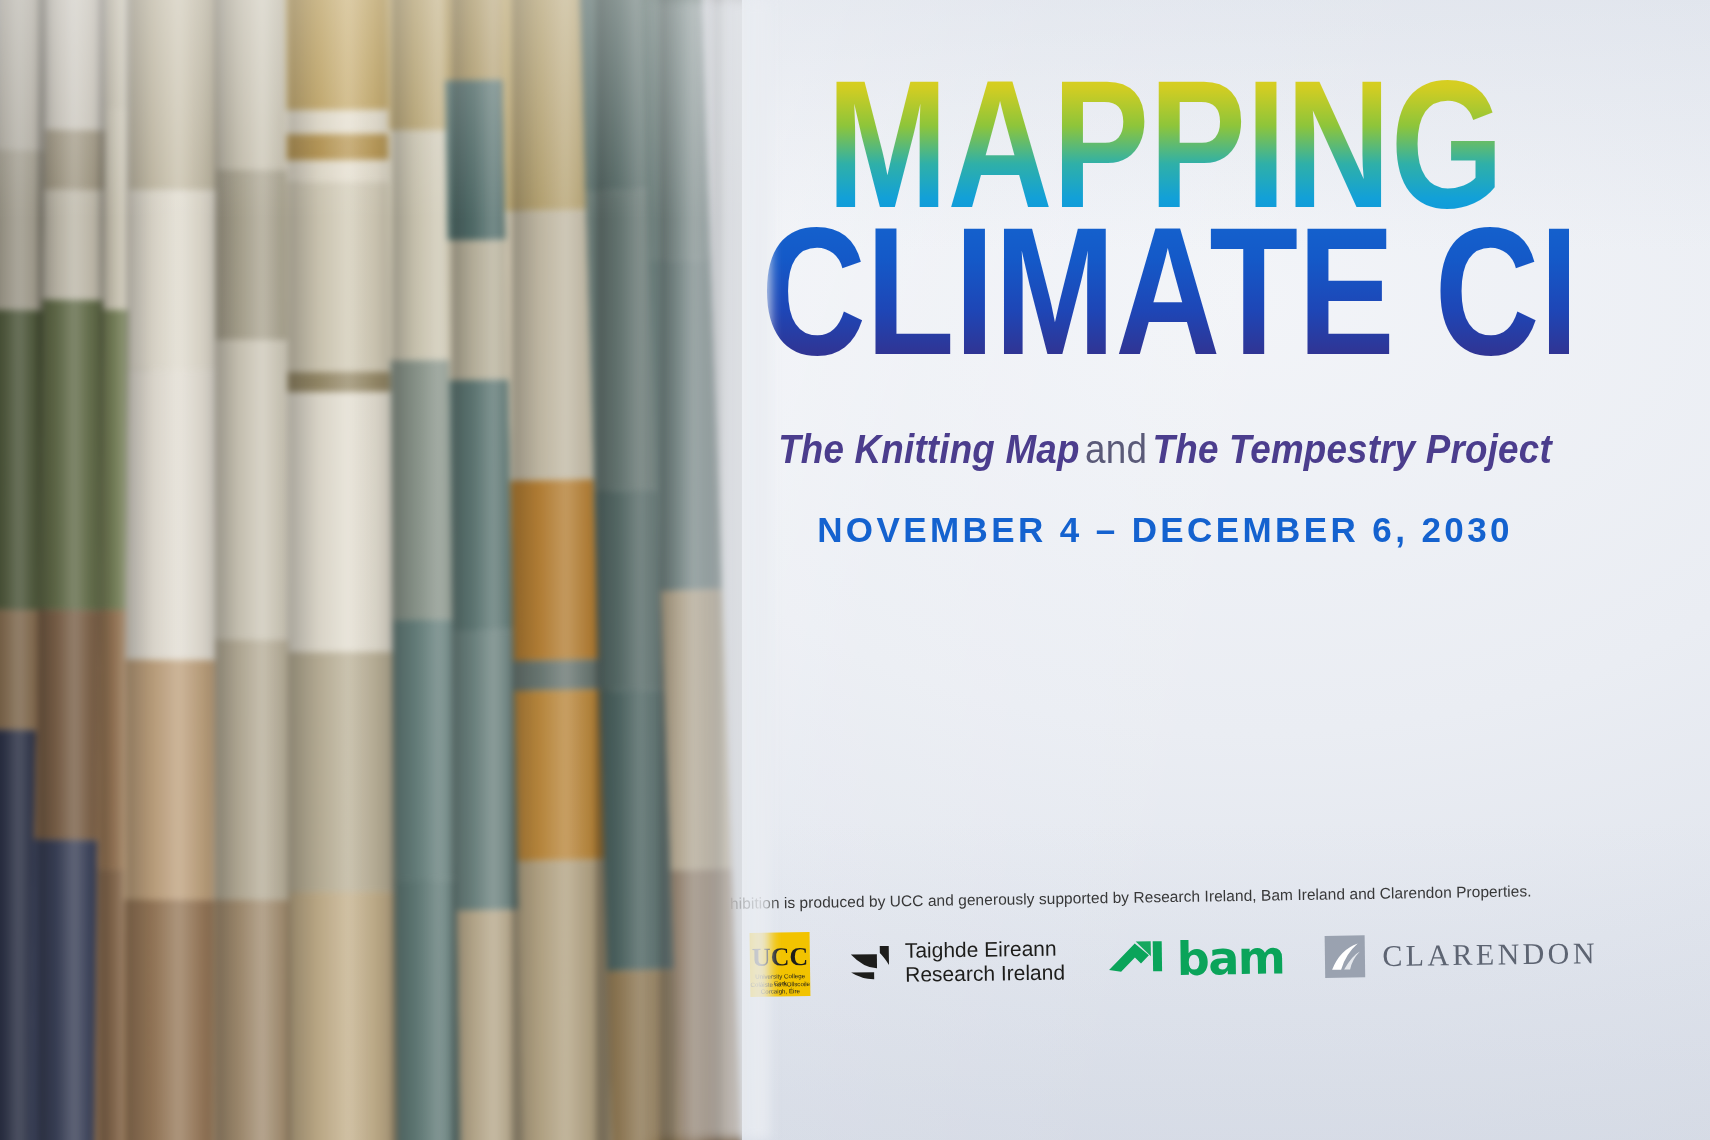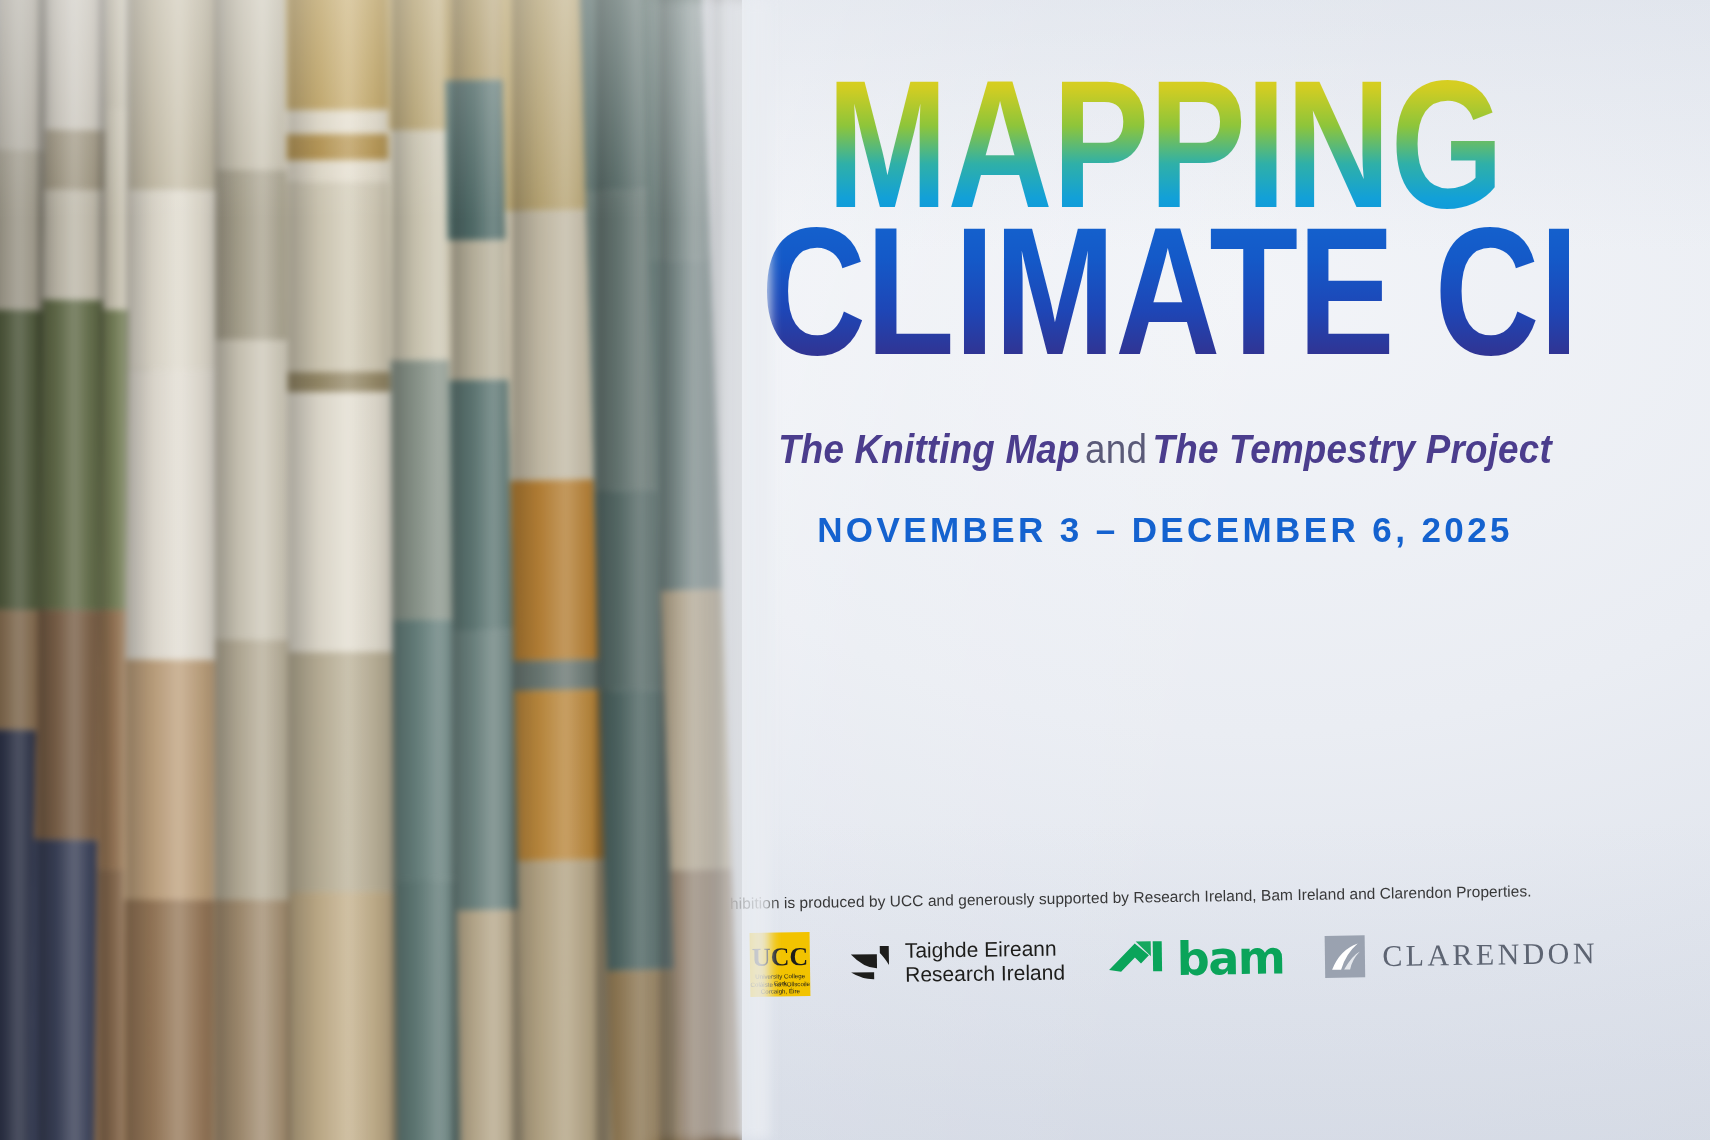--- a/index.html
+++ b/index.html
@@ -180,21 +180,21 @@
   <div class="textblock">
 
     <div class="headline hl1">MAPPING</div>
 
     <div class="headline hl2">CLIMATE CHANGE</div>
 
     <div class="subtitle">
       <span class="t">The Knitting Map</span><span class="j">and</span><span class="t">The Tempestry Project</span>
     </div>
 
-    <div class="dates">NOVEMBER 3 – DECEMBER 6, 2025</div>
+    <div class="dates">NOVEMBER 4 – DECEMBER 6, 2030</div>
   </div>
 
   <div class="footer">
 
     <div class="credit">hibition is produced by UCC and generously supported by Research Ireland, Bam Ireland and Clarendon Properties.</div>
 
     <div class="logos">
 
       <div class="logo-ucc">
         <div class="blk"></div>

